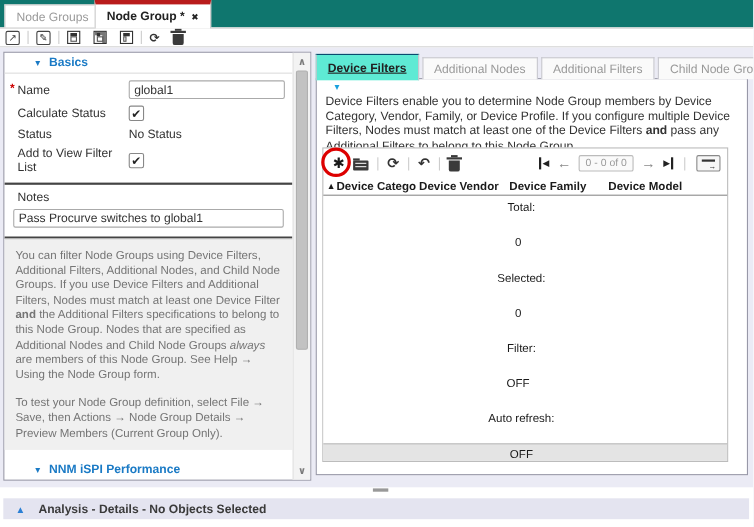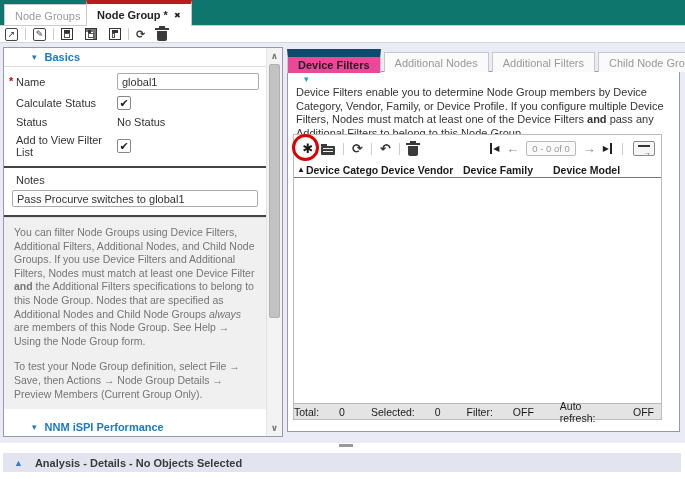--- a/index.html
+++ b/index.html
@@ -73,22 +73,22 @@
             justify-content:center; color:#7a7a7a; font-size:9px; font-weight:bold; }
   .sb-up { top:1px; } .sb-down { bottom:1px; }
   .sb-thumb { position:absolute; left:2px; top:16px; width:11px; height:254px; background:#c2c2c2;
               border:1px solid #b0b0b0; border-radius:2px; }
 
   
   .rtabs { position:absolute; left:287px; top:48px; height:24px; display:flex; align-items:flex-end;
            gap:3px; z-index:2; }
   .rtab { padding:0 10px; height:20px; display:flex; align-items:center; border:1px solid #c6c6ce;
           border-bottom:none; background:#fafafa; color:#999; white-space:nowrap; }
-  .rtab.active { height:24px; border-top:8px solid #0c4a6e; background:#ec4899; color:#222;
-                 font-weight:bold; margin-bottom:-1px; z-index:3; }
+  .rtab.active { height:24px; border-top:1px solid #0c4a6e; background:#5eead4; color:#222;
+                 font-weight:bold; margin-bottom:-1px; z-index:3;text-decoration:underline; }
 
   
   .rbox { position:absolute; left:287px; top:71px; width:393px; height:361px; background:#fff;
           border:1px solid #9898a8; z-index:1; }
   .collapse-arrow { position:absolute; left:16px; top:2px; color:#1aa0dd; font-size:9px; }
   .rdesc { position:absolute; left:8px; top:14px; width:372px; line-height:13.6px; color:#333; }
   .rdesc b { font-weight:bold; }
 
   
   .tblock { position:absolute; left:5px; top:62px; width:369px; height:286px; border:1px solid #bcbcbc;
@@ -106,21 +106,21 @@
   .colbtn { width:22px; height:15px; border:1px solid #888; border-radius:2px; background:#f6f6f6;
             position:relative; }
   .colbtn::before { content:""; position:absolute; top:3px; left:4px; right:4px; height:2px; background:#333; }
   .colbtn::after  { content:"→"; position:absolute; bottom:-1px; right:3px; font-size:7px; color:#333; }
   .thead { height:16px; display:grid; grid-template-columns:84px 82px 90px 1fr; align-items:center;
            border-bottom:1px solid #777; font-weight:bold; font-size:10.5px; color:#1a1a1a; padding-left:3px; }
   .thc { display:flex; align-items:center; gap:1px; overflow:hidden; white-space:nowrap; }
   .sort-asc { font-size:8px; }
   .tbody { flex:1; background:#fff; }
   .tfoot { height:16px; background:#e4e4e4; border-top:1px solid #bbb; display:flex; align-items:center;
-           justify-content:flex-end; gap:20px; padding-right:7px; font-size:10.5px; color:#1a1a1a; }
+           justify-content:flex-end; gap:20px; padding-right:7px; font-size:10.5px; color:#1a1a1a;flex-direction:column; }
   .tfoot .fv { margin-right:6px; }
 
   
   .red-circle { position:absolute; left:4px; top:62px; width:27px; height:27px; border:3px solid #dd0000;
                 border-radius:50%; z-index:6; pointer-events:none; }
 
   
   .drag-handle { position:absolute; left:339px; top:444px; width:14px; height:3px; background:#999; }
   .analysis { position:absolute; left:3px; top:453px; width:678px; height:19px; background:#e4e4f0;
               display:flex; align-items:center; gap:12px; padding-left:11px; }

